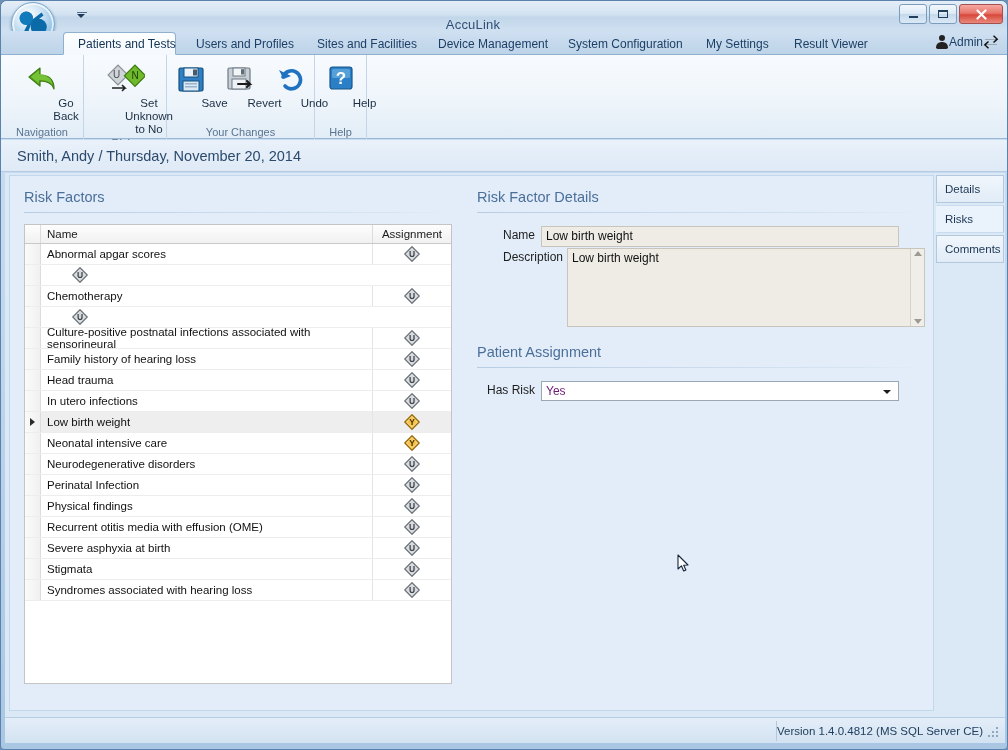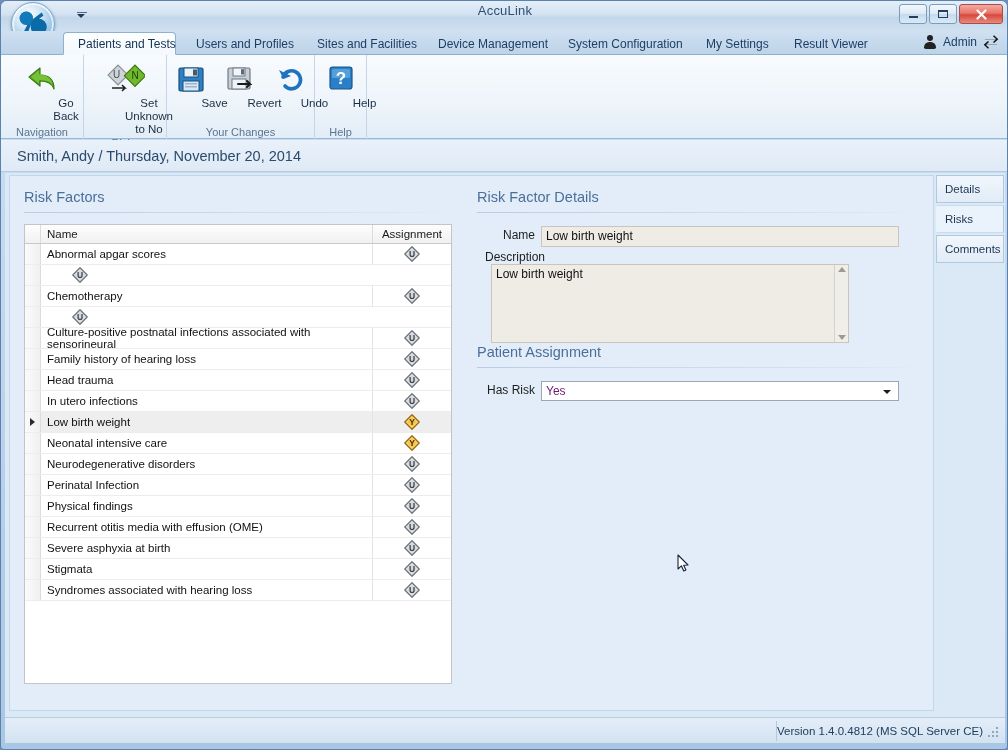--- a/index.html
+++ b/index.html
@@ -50,24 +50,23 @@
     border-left: 4px solid transparent;
     border-right: 4px solid transparent;
     border-top: 4px solid #203a57;
   }
   .qat .bar {
     position: absolute; top: 4px; left: 7px;
     width: 10px; height: 1px; background: #4b6a8c;
   }
 
   .win-title {
-    position: absolute; left: 0; top: 2px; width: 944px;
+    position: absolute; left: 0; top: 16px; width: 944px;
     text-align: center; font-size: 13px; color: #2f4f75;
     letter-spacing: .2px;
-    margin-left: 32px;
   }
 
   .win-buttons { position: absolute; right: 6px; top: 3px; display: flex; gap: 2px; }
   .win-btn {
     width: 28px; height: 20px;
     border: 1px solid #7c9cbd; border-radius: 3px;
     background: linear-gradient(180deg, #f3f8fc 0%, #dceaf6 48%, #c5d9ec 52%, #dbe9f6 100%);
     display: flex; align-items: center; justify-content: center;
     font-size: 10px; color: #24435f;
   }
@@ -96,21 +95,21 @@
   }
   .tab.active {
     background: linear-gradient(180deg, #fdfeff 0%, #f4f9fd 100%);
     border: 1px solid #8fb0ce; border-bottom-color: #f4f9fd;
     border-radius: 4px 4px 0 0;
     color: #123253;
     z-index: 5;
   }
   .user-area {
     position: absolute; right: 8px; top: 34px;
-    display: flex; align-items: center; gap: 6px;
+    display: flex; align-items: center; 
     font-size: 12px; color: #1d3f66;
   }
   .user-icon { width: 13px; height: 14px; position: relative; }
   .user-icon .head { position:absolute; left:3.5px; top:0; width:6px; height:6px; border-radius:50%; background:#222; }
   .user-icon .body { position:absolute; left:0.5px; top:7px; width:12px; height:7px; border-radius:6px 6px 2px 2px; background:#222; }
   .switch-icon { width: 16px; height: 14px; }
 
   
   .ribbon {
     position: absolute; left: 0; top: 54px; width: 1008px; height: 84px;
@@ -659,21 +658,21 @@
       </div>
 
       <div class="panel-title" style="left:467px; top:13px;">Risk Factor Details</div>
       <div class="panel-rule" style="left:467px; top:36px; width:447px;"></div>
 
       <div class="form-row" style="left:467px; top:50px; width:447px;">
         <div class="form-label" style="width:58px;">Name</div>
         <div class="txt" style="margin-left:6px; width:358px; height:21px;">Low birth weight</div>
       </div>
 
-      <div class="form-row" style="left:475px; top:72px; width:447px;flex-direction:column;">
+      <div class="form-row" style="left:493px; top:72px; width:447px;">
         <div class="form-label" style="width:58px;">Description</div>
         <div class="textarea-wrap" style="margin-left:6px;">
           <div class="txt" style="width:358px; height:79px;">Low birth weight</div>
           <div class="ta-scroll">
             <span class="up"></span>
             <span class="dn"></span>
           </div>
         </div>
       </div>
 

